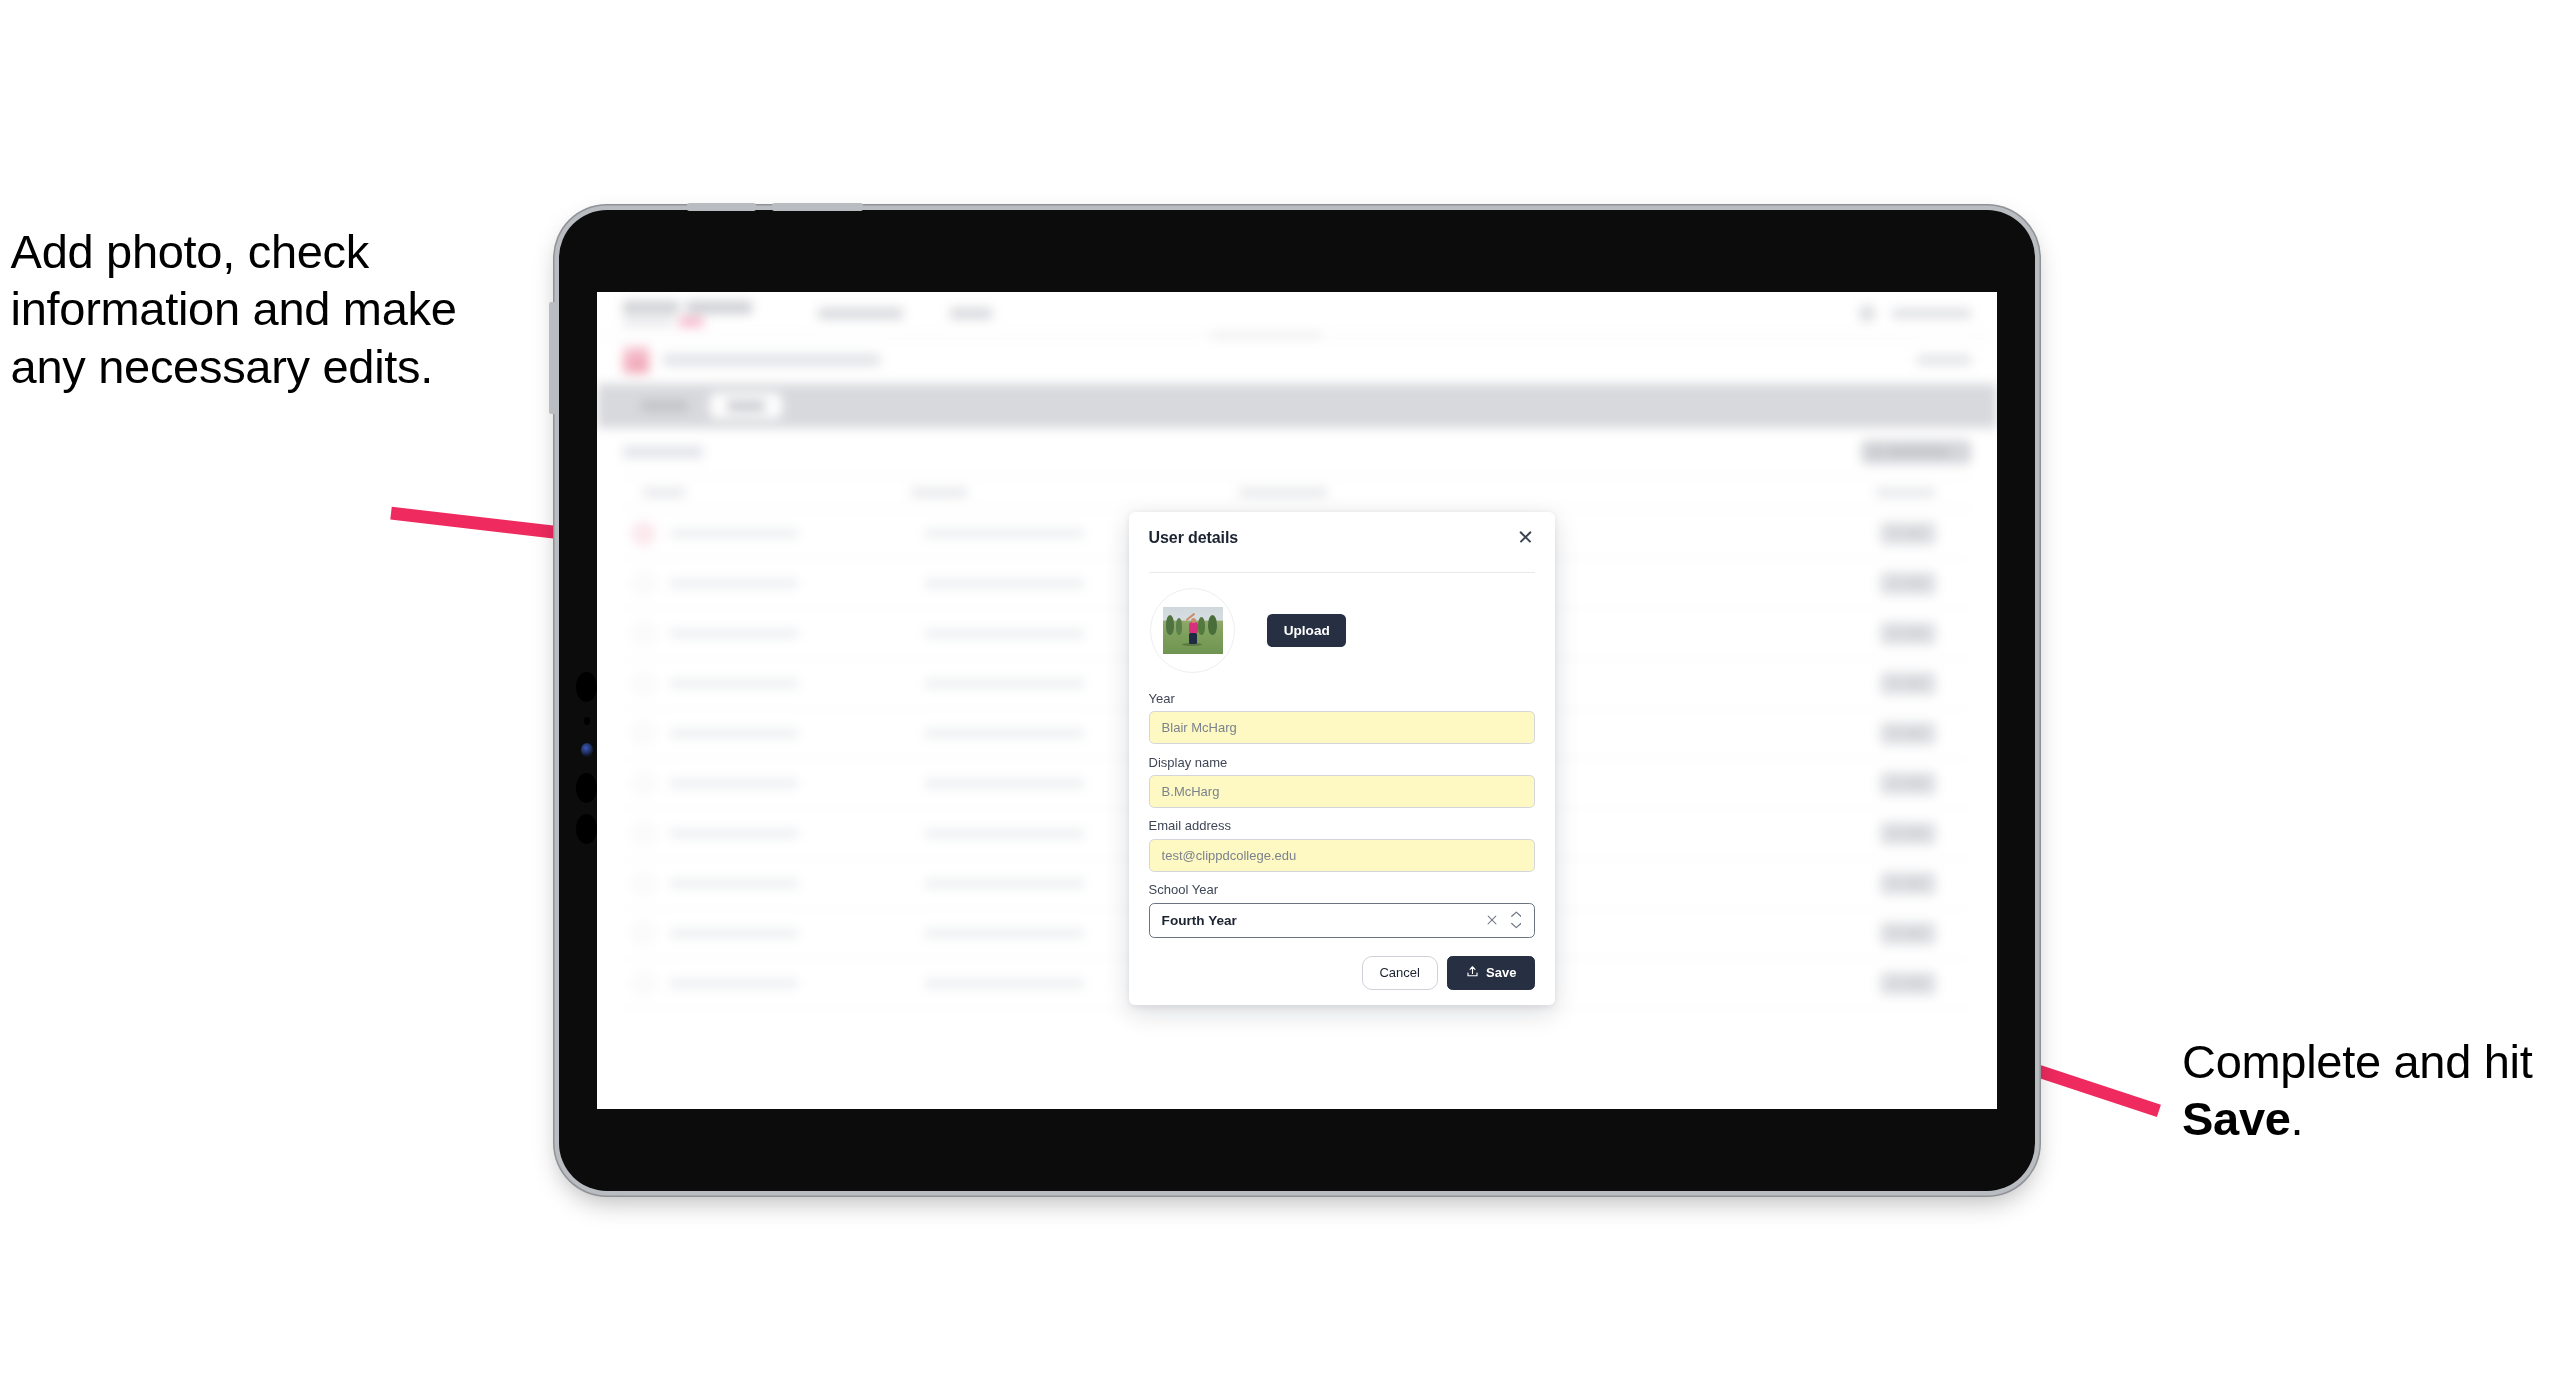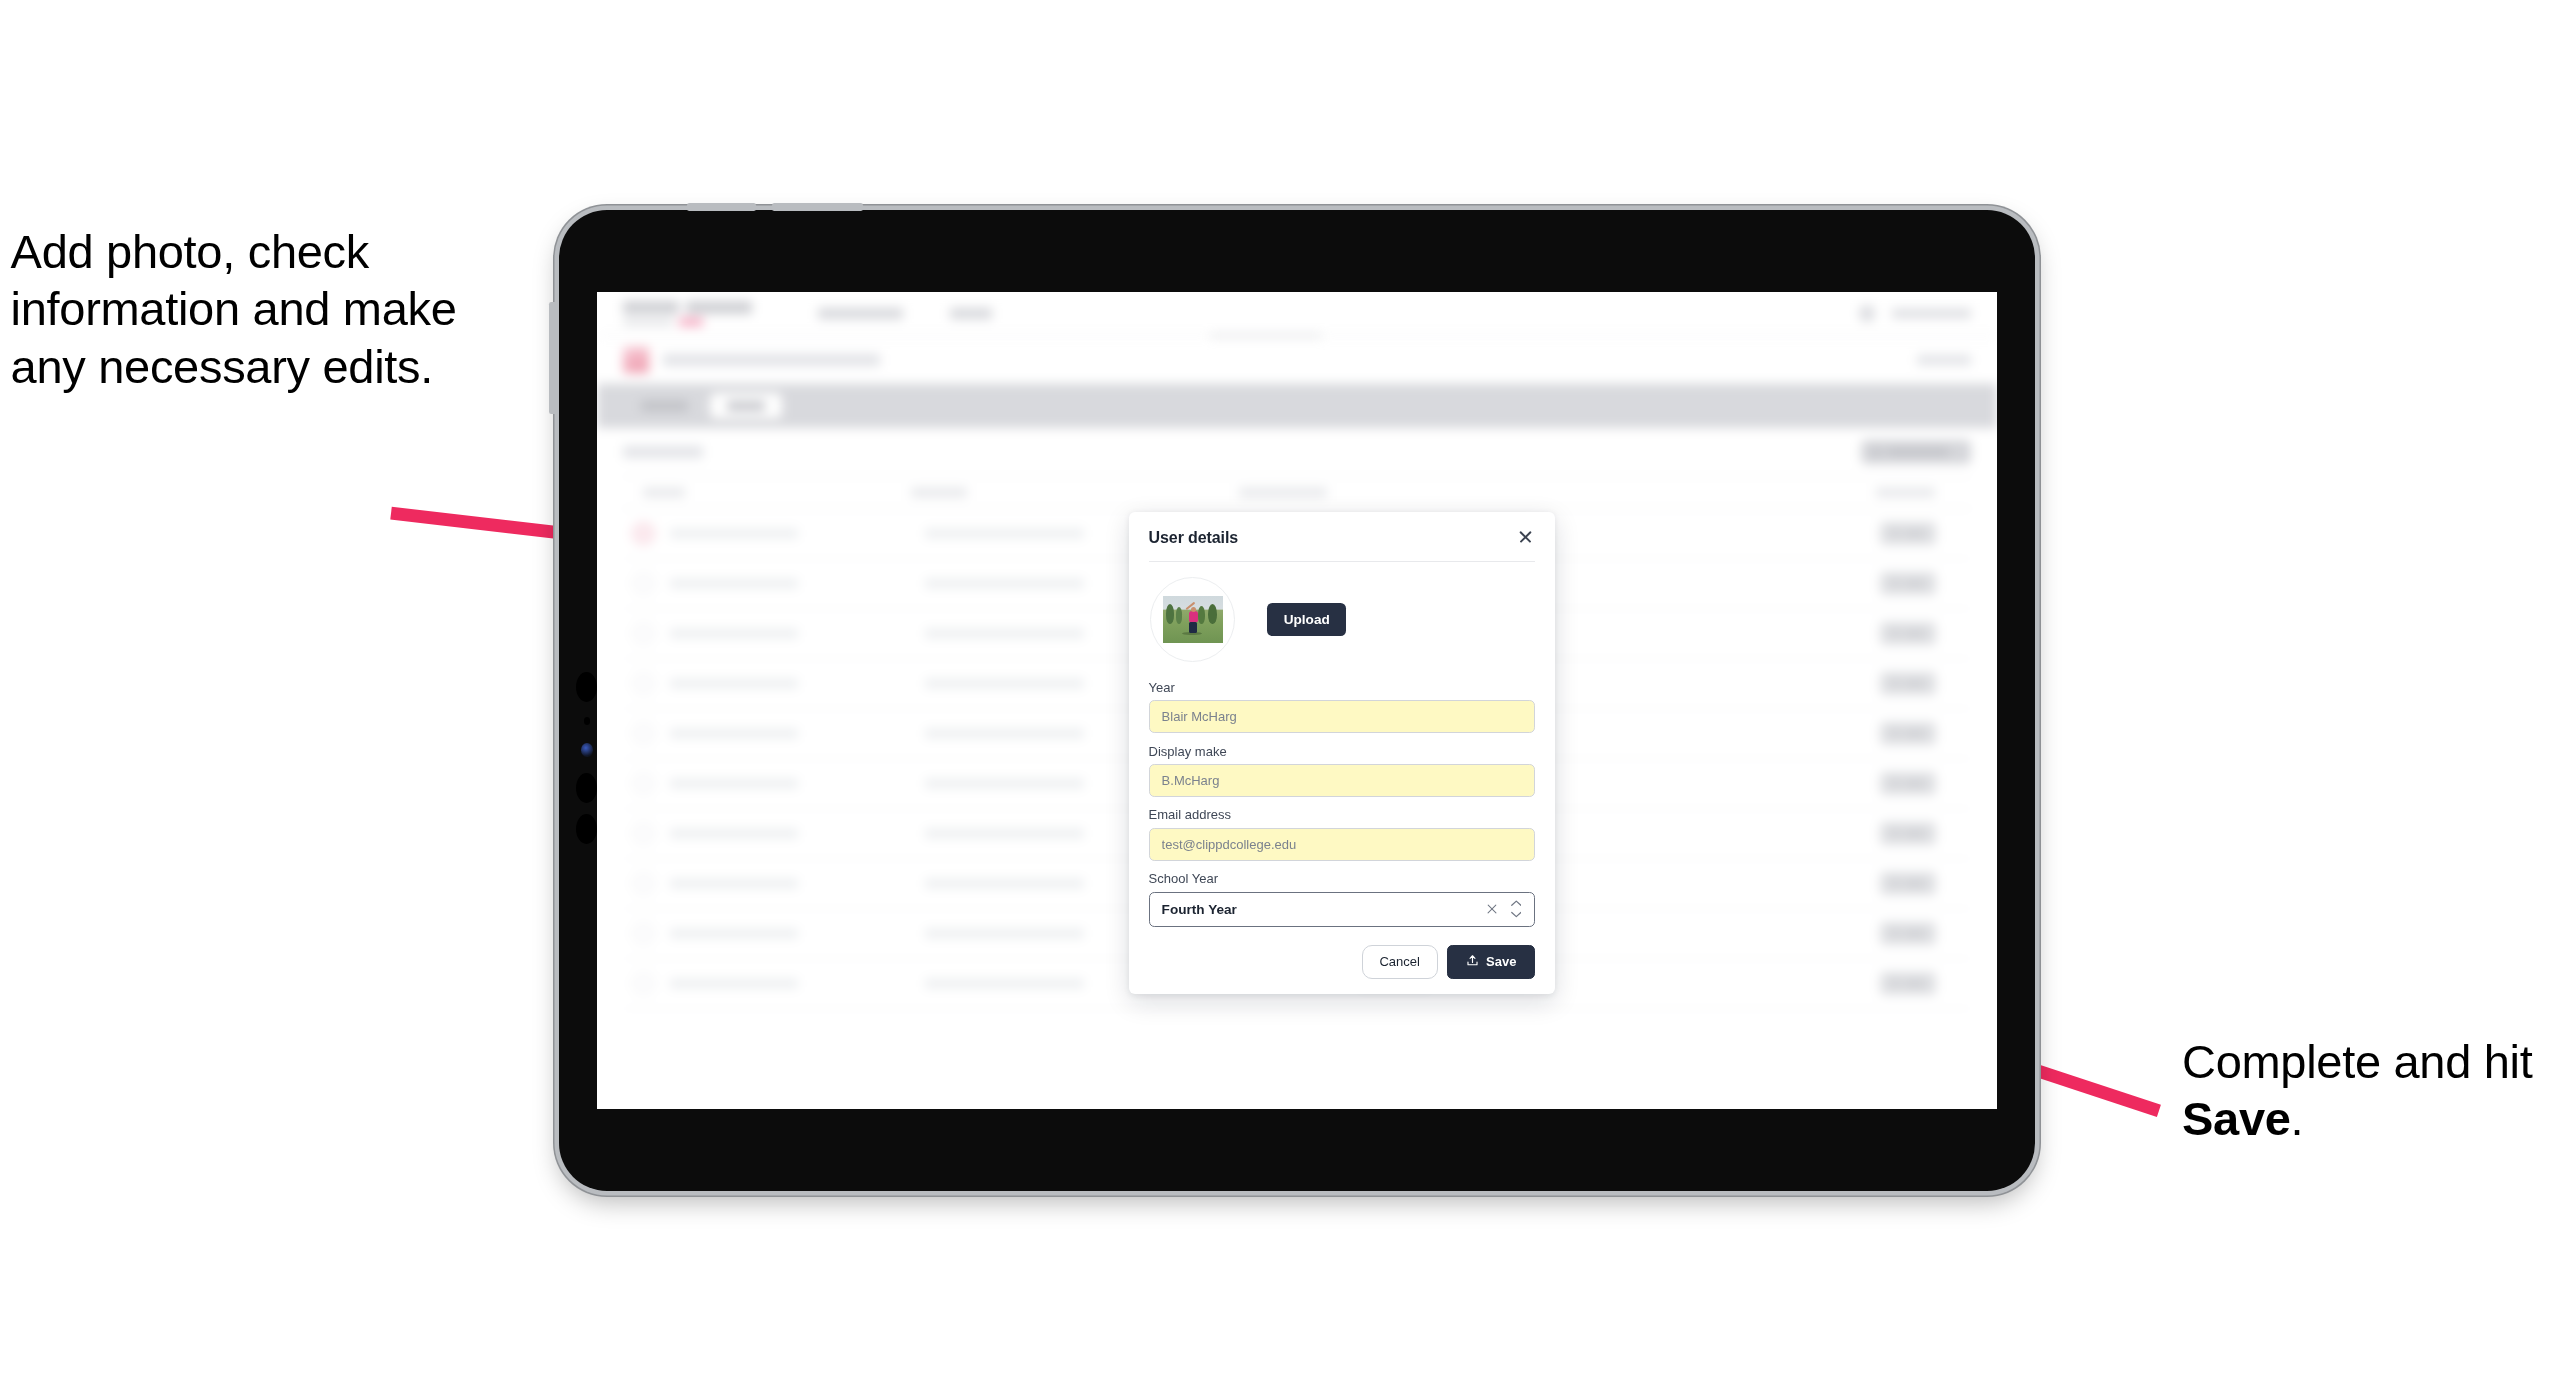--- a/index.html
+++ b/index.html
@@ -171,21 +171,21 @@
     left: 532px; top: 220px;
     width: 426px;
     background: #ffffff;
     border-radius: 6px;
     box-shadow: 0 7.5px 26px rgba(16,24,40,.14), 0 1.5px 6px rgba(16,24,40,.08);
     padding: 16.6px 19.6px 15px 19.6px;
   }
   .modal-head {
     display:flex; align-items:flex-start; justify-content:space-between;
     border-bottom: 0.8px solid #e8e9ec;
-    padding-bottom: 14px;
+    padding-bottom: 25px;
   }
   .modal-title {
     font-size: 16px; font-weight: 700; color:#1b2330; letter-spacing:-0.1px;
   }
   .close-x {
     width: 19.6px; height: 19.6px; position:relative; cursor:pointer;
     margin-top: -1.5px;
   }
   .close-x::before, .close-x::after {
     content:""; position:absolute; left: 2.3px; top: 9px;
@@ -503,21 +503,21 @@
           </div>
           <button class="upload-btn">Upload</button>
         </div>
 
         <div class="field">
           <label class="field-label">Year</label>
           <input class="field-input" type="text" value="Blair McHarg" style="">
         </div>
 
         <div class="field">
-          <label class="field-label">Display make</label>
+          <label class="field-label">Display name</label>
           <input class="field-input" type="text" value="B.McHarg" style="">
         </div>
 
         <div class="field">
           <label class="field-label">Email address</label>
           <input class="field-input" type="text" value="test@clippdcollege.edu" style="">
         </div>
 
         <div class="field">
           <label class="field-label">School Year</label>

